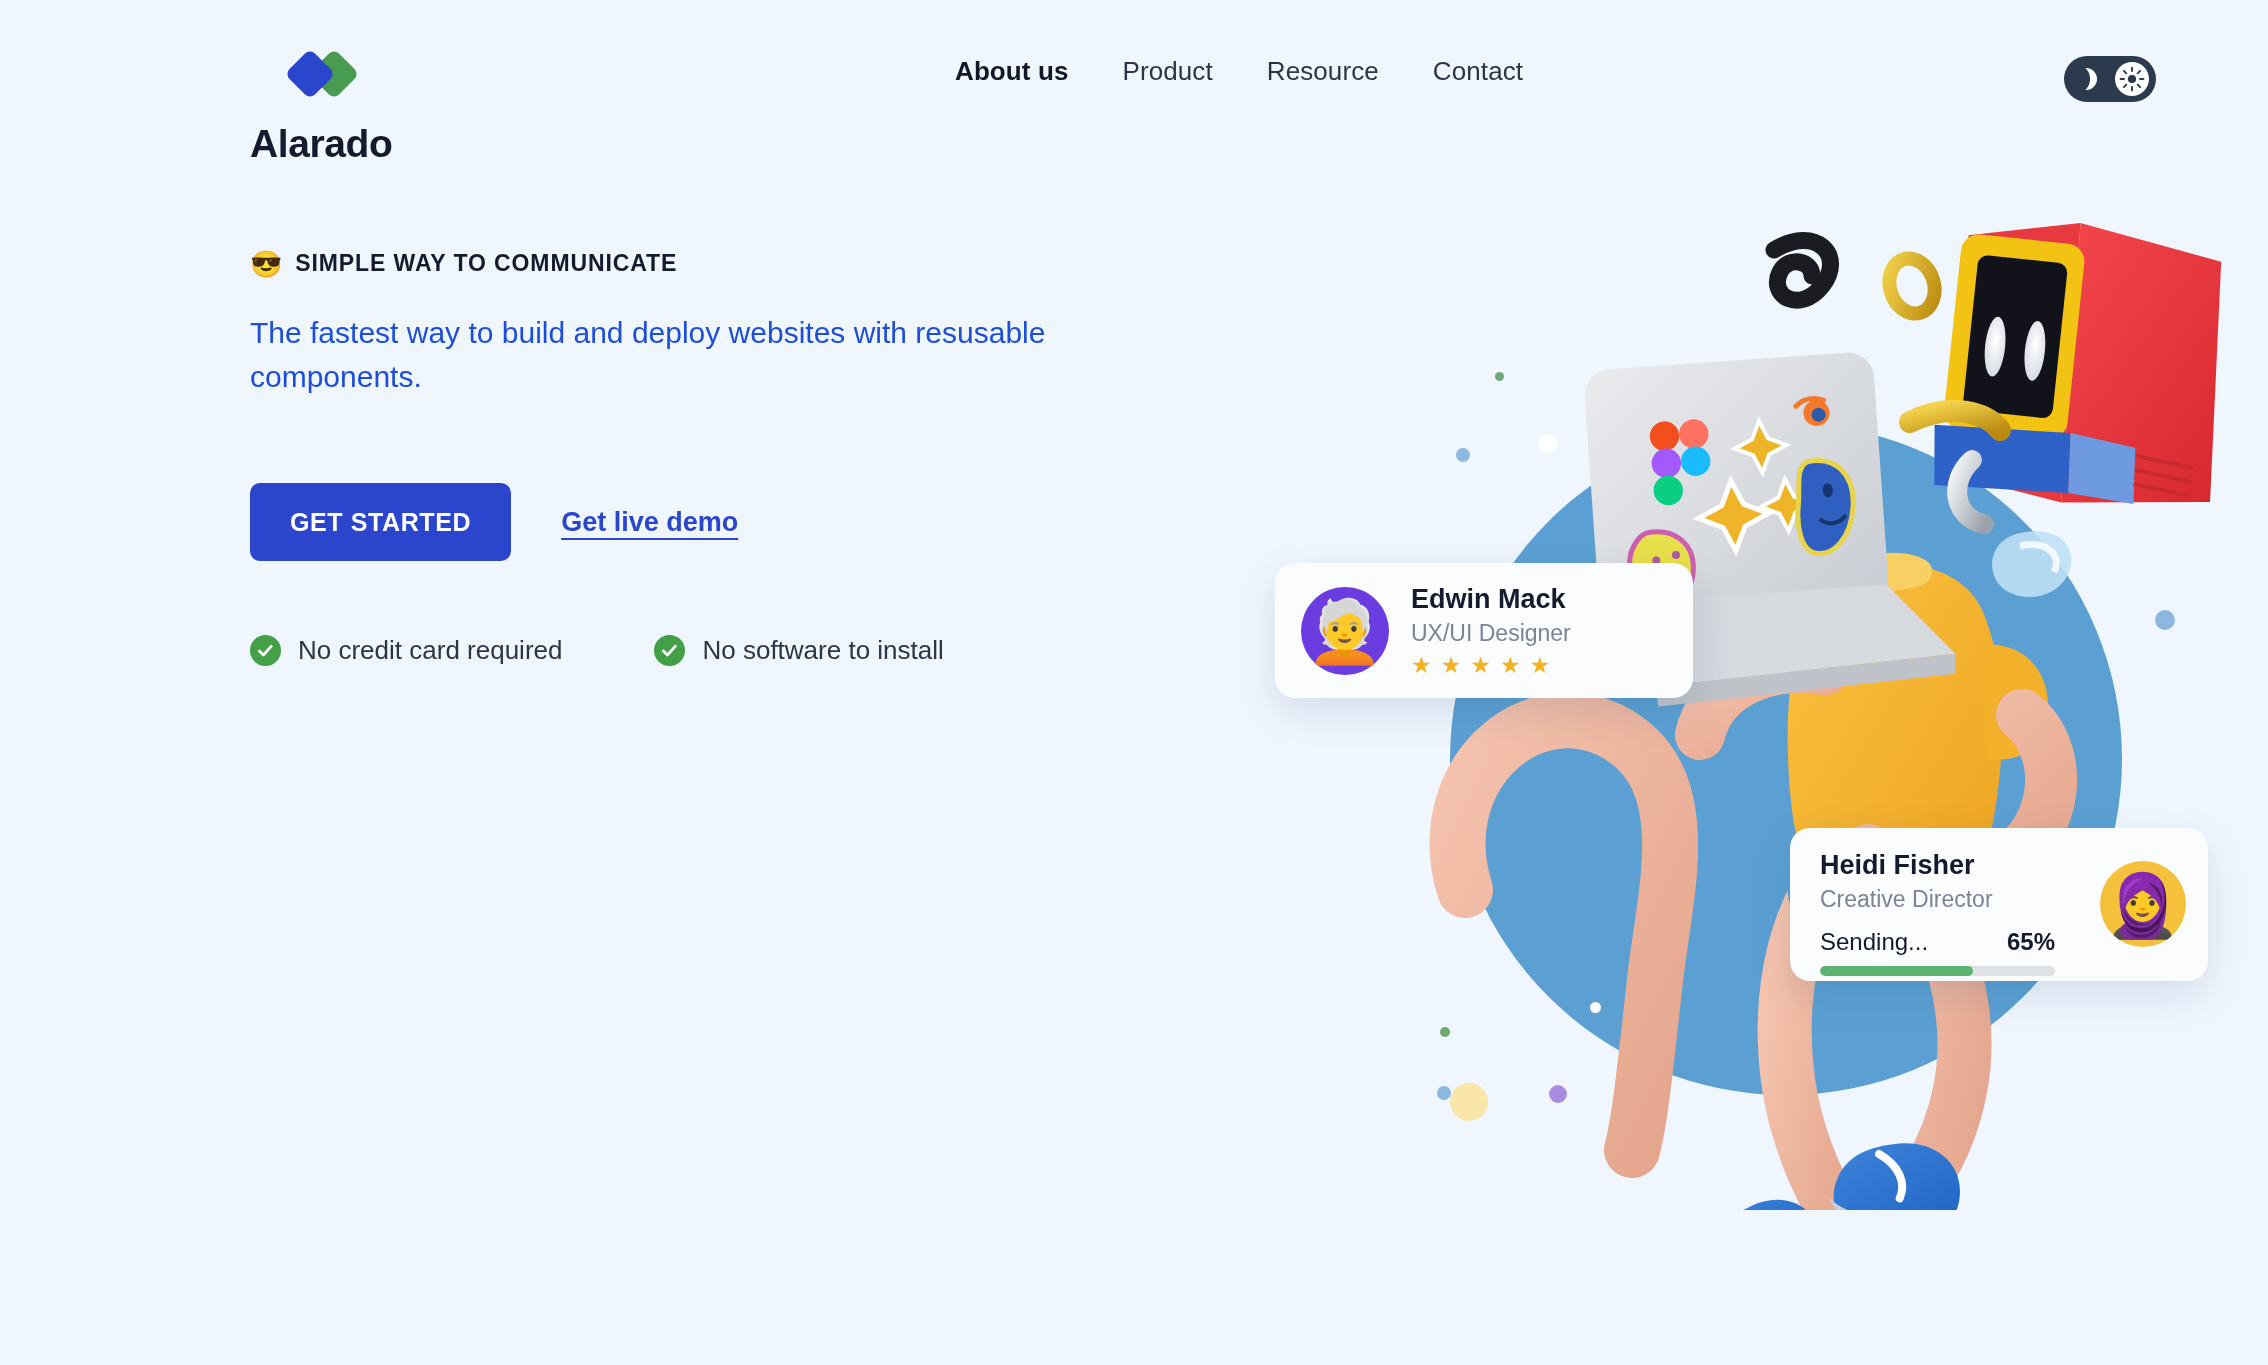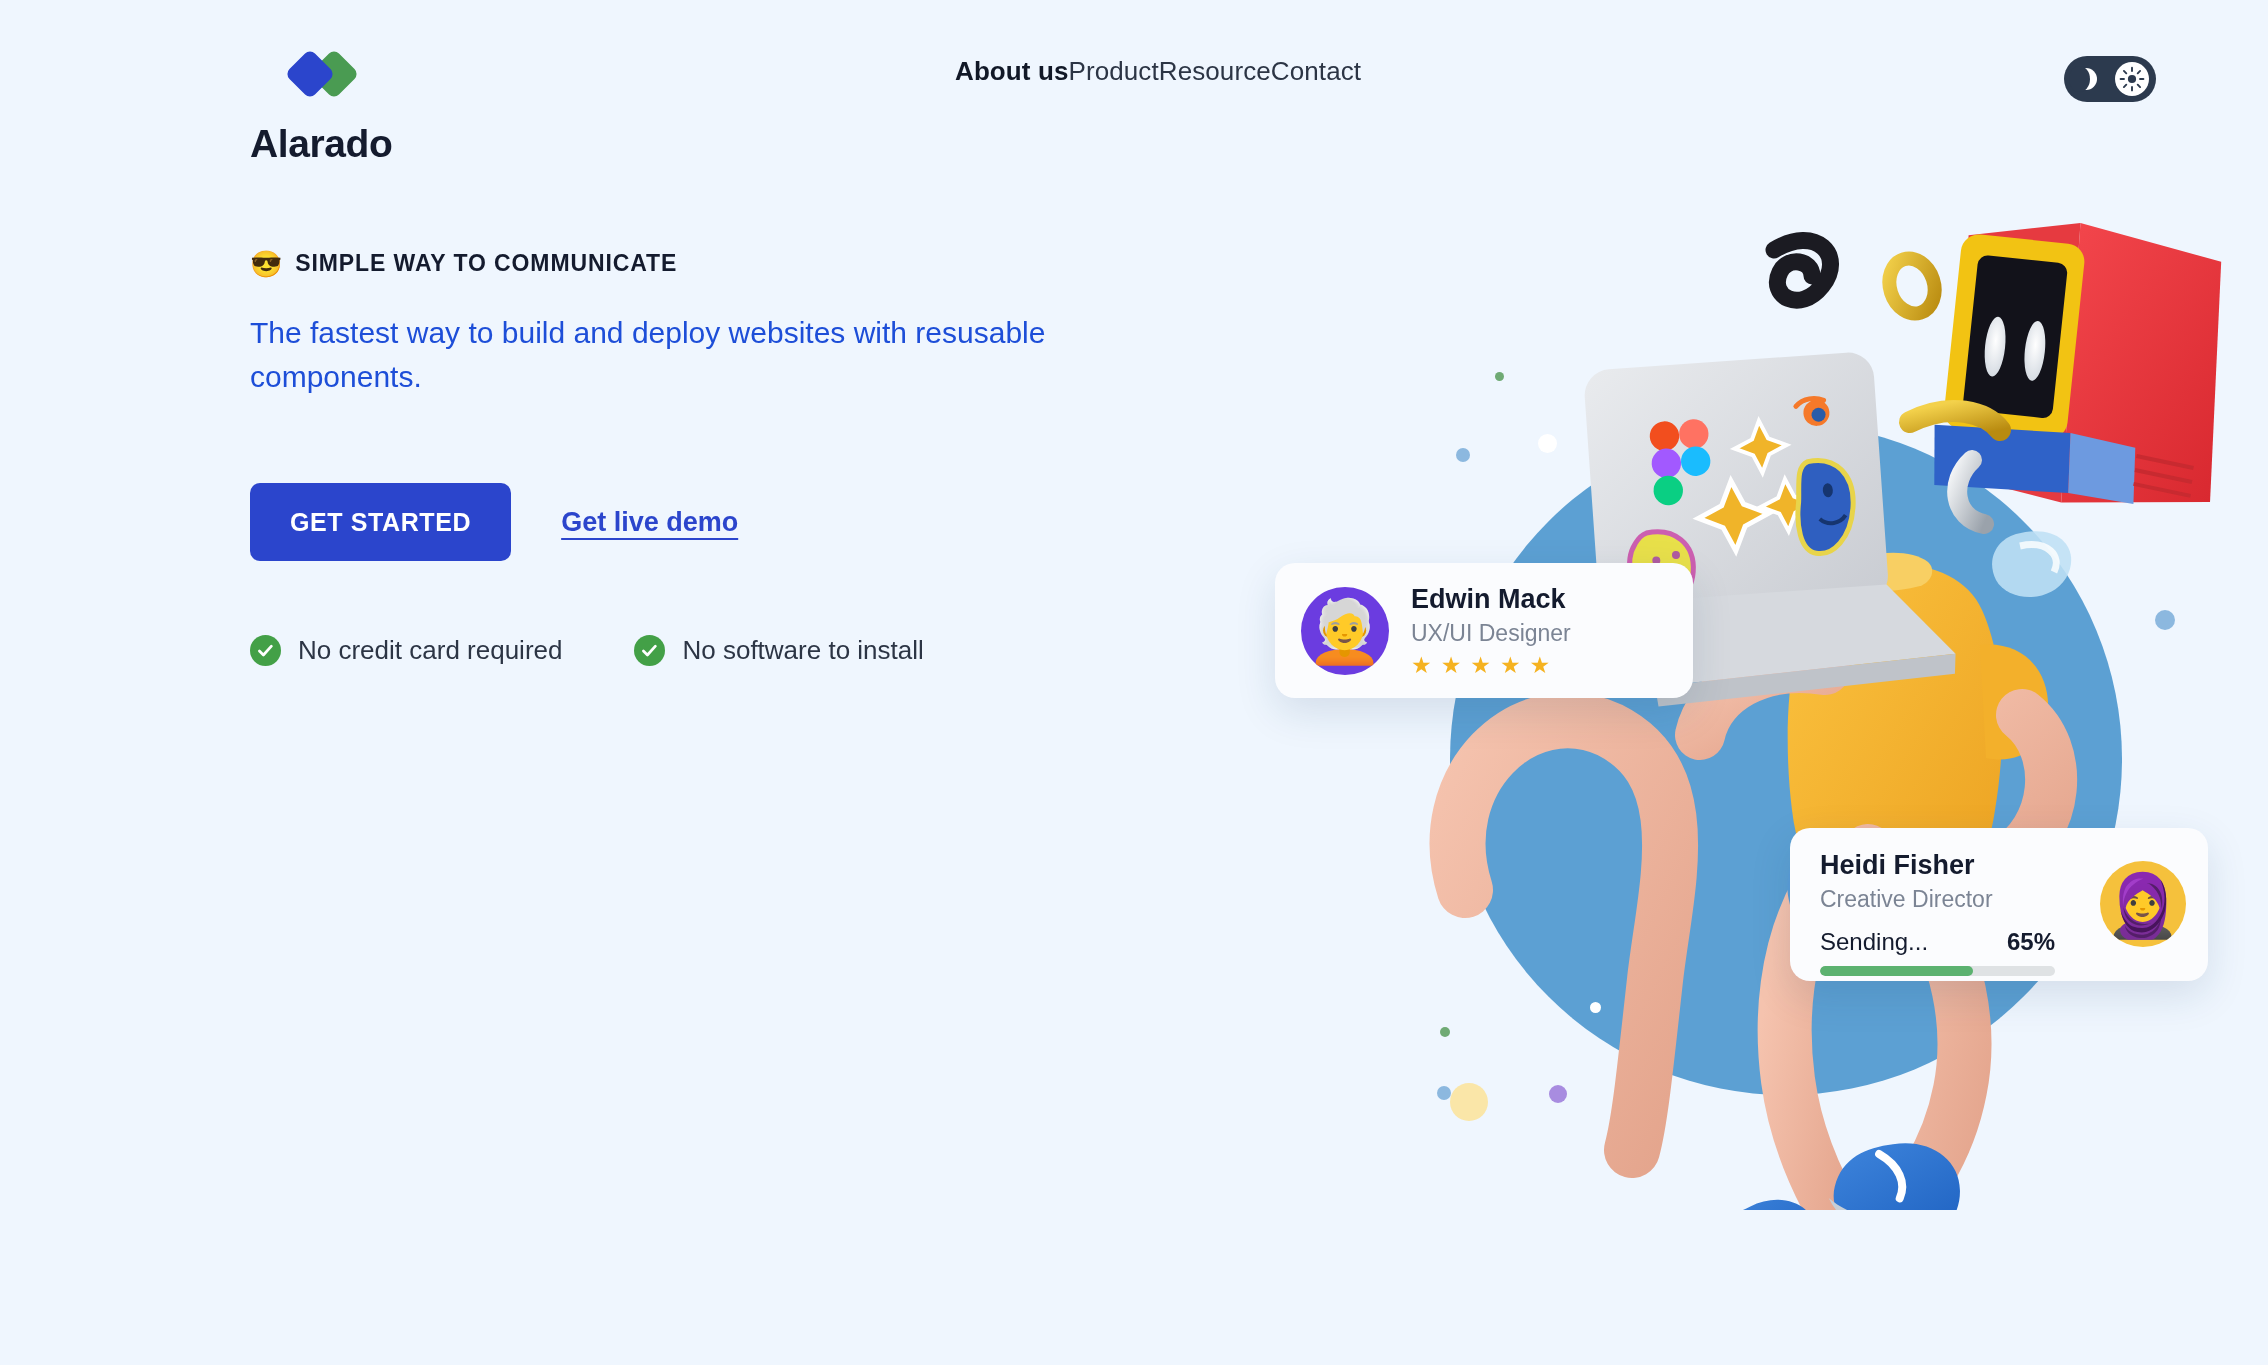--- a/index.html
+++ b/index.html
@@ -25,21 +25,21 @@
     position: absolute; width: 36px; height: 36px; border-radius: 7px;
   }
   .logo-mark .dia.green { right: 0; top: 8px; background: #4a9b52; transform: rotate(45deg); }
   .logo-mark .dia.blue { left: 2px; top: 8px; background: #2b45cc; transform: rotate(45deg); }
   .brand-name {
     font-size: 39px; font-weight: bold; color: #141b2e; letter-spacing: -0.4px;
   }
 
   .nav {
     position: absolute; left: 955px; top: 56px;
-    display: flex; align-items: center; 
+    display: flex; align-items: center; gap: 54px;
   }
   .nav a {
     font-size: 26px; color: #2c3545; text-decoration: none; letter-spacing: 0.1px;
   }
   .nav a.active { font-weight: bold; color: #111827; }
 
   .toggle {
     position: absolute; right: 112px; top: 56px;
     width: 92px; height: 46px; border-radius: 23px; background: #2c3a4e;
     display: flex; align-items: center; justify-content: space-between;
@@ -82,21 +82,21 @@
   .btn-primary {
     background: #2b45cc; color: #fff; border: none; border-radius: 10px;
     padding: 0 40px; height: 78px; font-size: 25px; font-weight: bold;
     letter-spacing: 0.6px; cursor: pointer;
     font-family: "Liberation Sans", sans-serif;
   }
   .link-demo {
     font-size: 27px; font-weight: bold; color: #2b45cc;
     text-decoration: underline; text-underline-offset: 7px; cursor: pointer;
   }
-  .features { display: flex; align-items: center; gap: 72px; }
+  .features { display: flex; align-items: center; gap: 92px; }
   .feature { display: flex; align-items: center; gap: 17px; }
   .check {
     width: 31px; height: 31px; border-radius: 50%; background: #43a047;
     display: flex; align-items: center; justify-content: center; flex: none;
   }
   .check svg { display: block; }
   .feature span { font-size: 26px; color: #2c3545; }
 
   
   .art { position: absolute; left: 1260px; top: 190px; width: 1008px; height: 1020px; }

